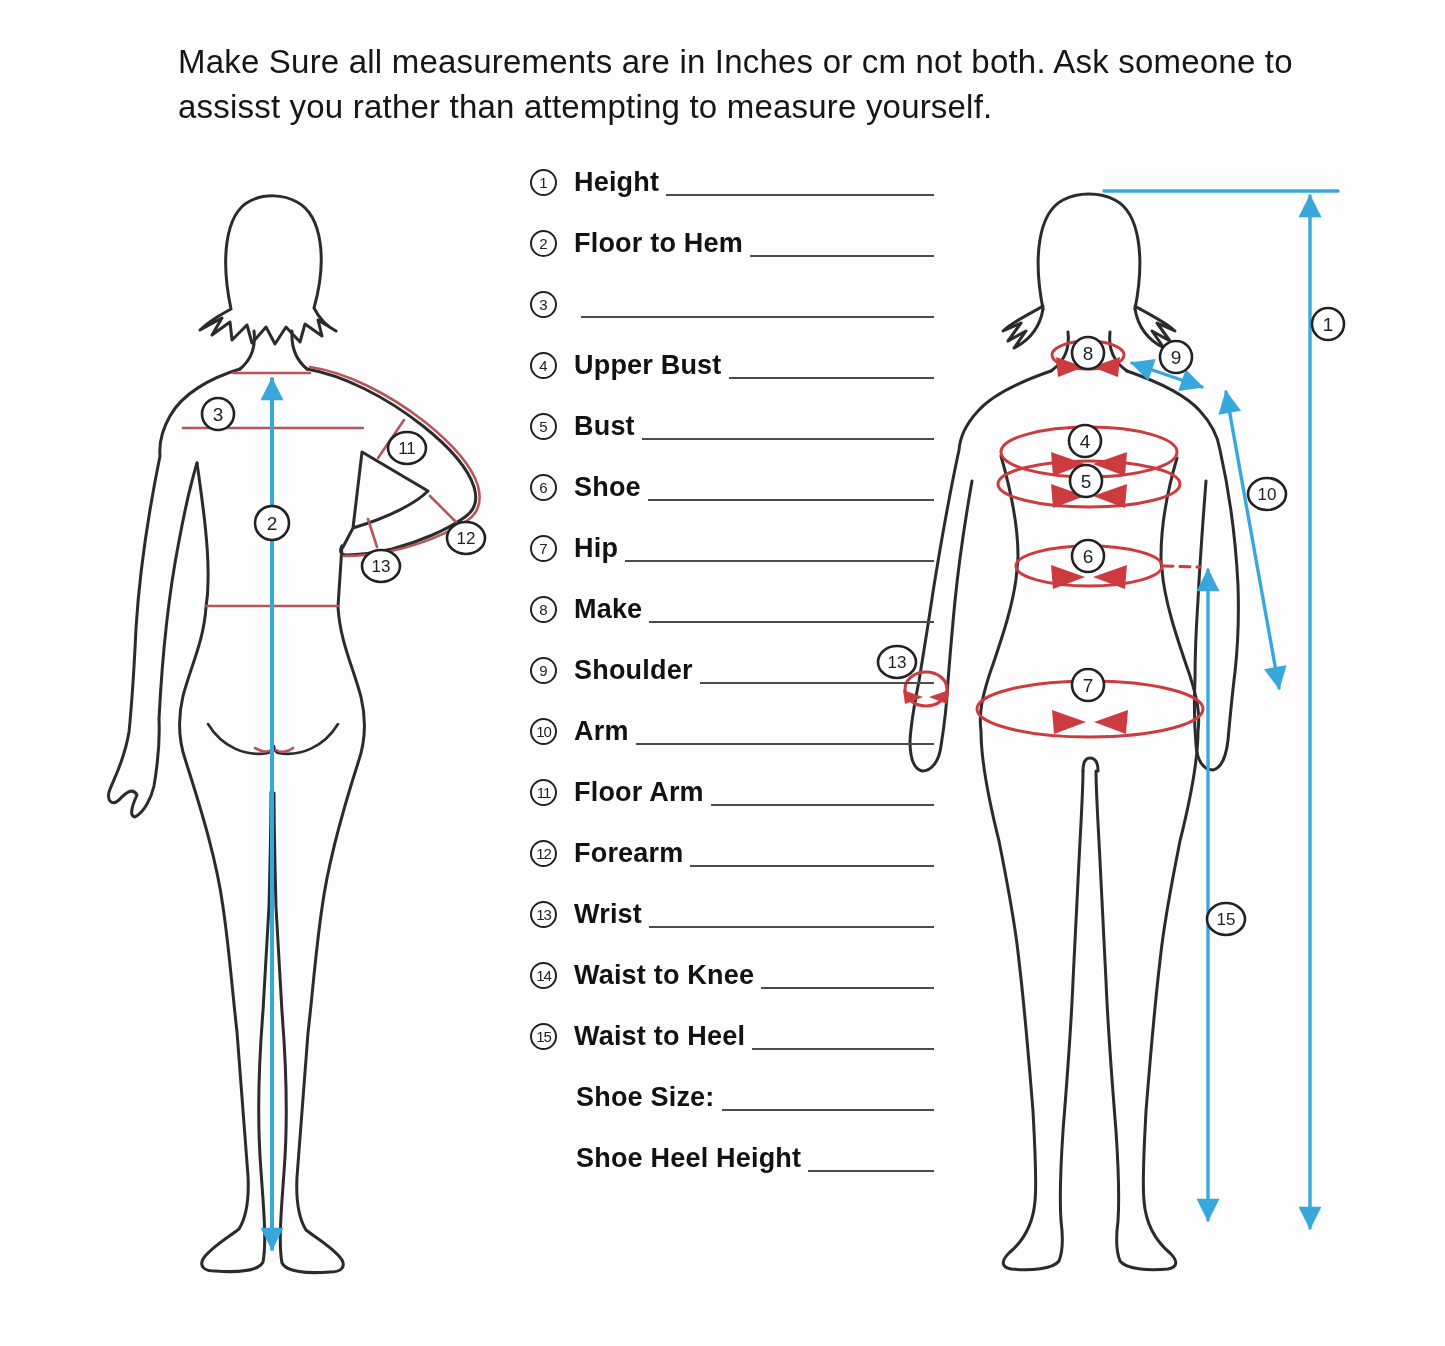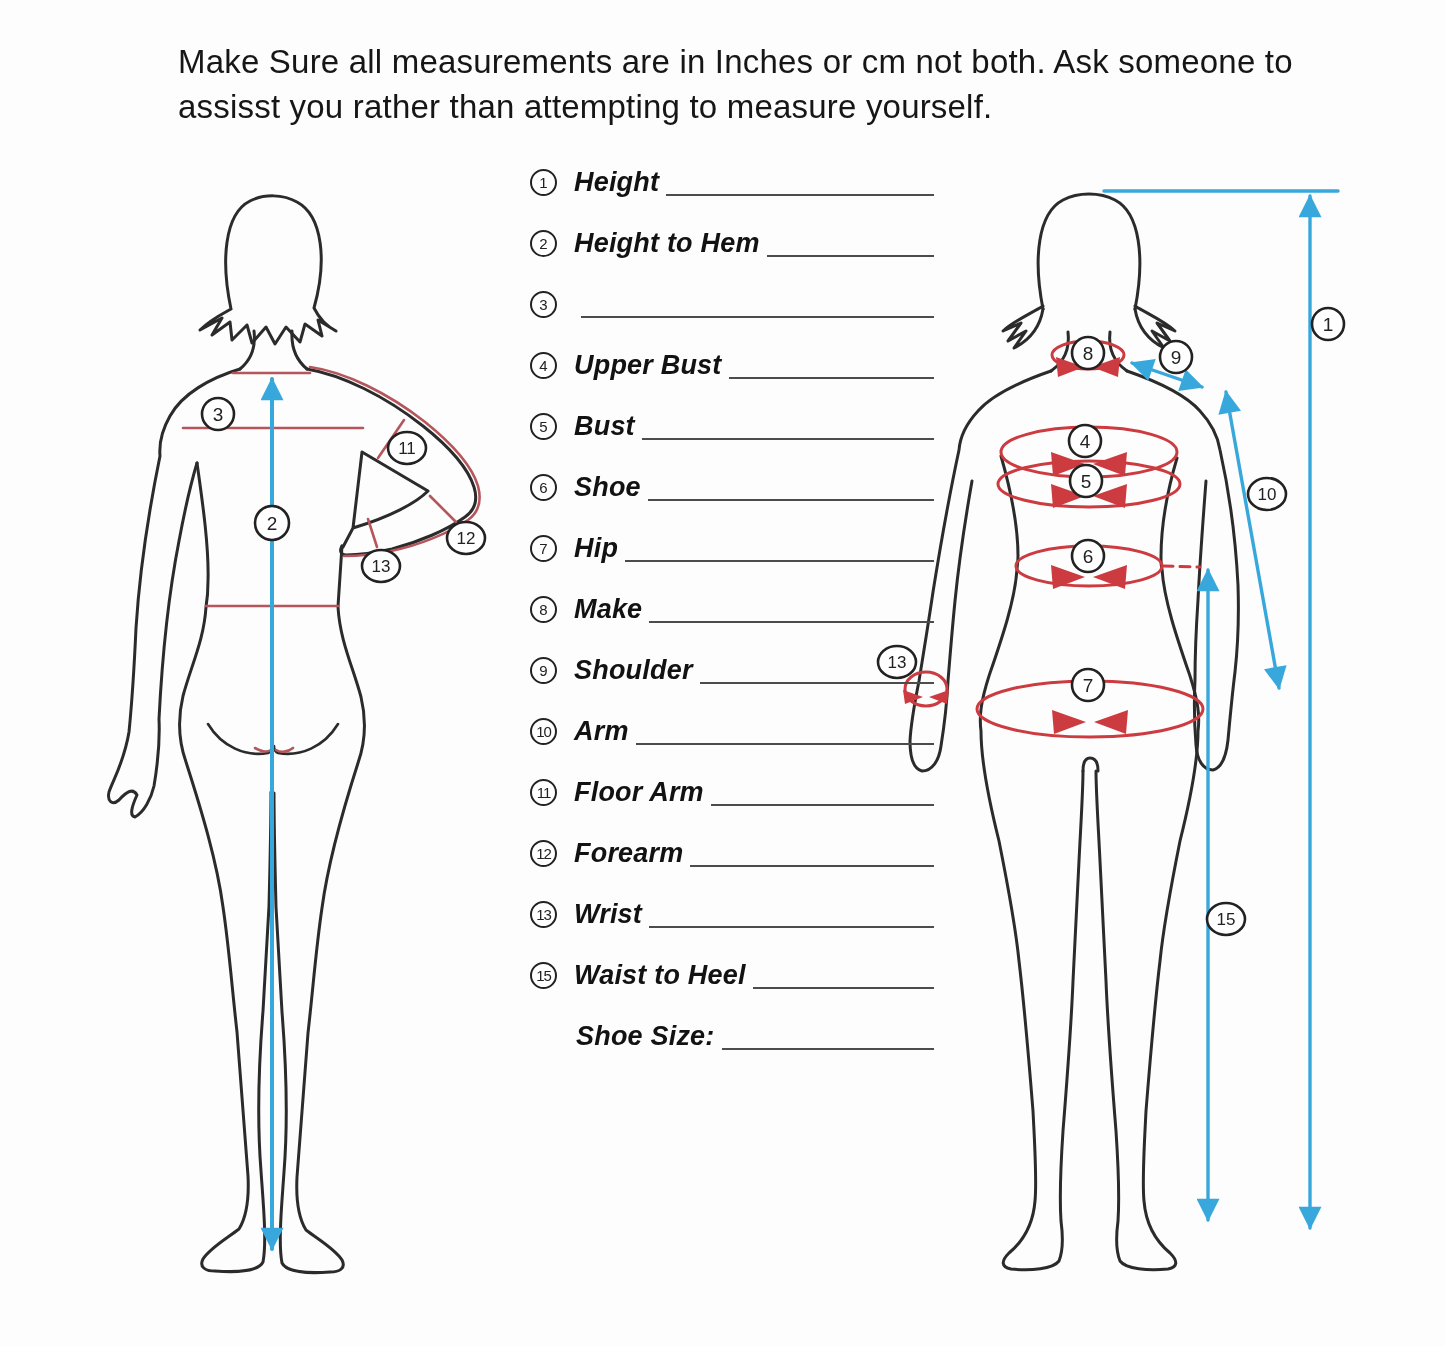--- a/index.html
+++ b/index.html
@@ -18,21 +18,21 @@
   .m-badge{
     flex:0 0 auto;width:27px;height:27px;border:2.4px solid #222;border-radius:50%;
     display:flex;align-items:center;justify-content:center;
     font-size:15px;font-weight:500;color:#222;margin-right:17px;
     background:#fff;box-sizing:border-box;
   }
   .m-badge.two{letter-spacing:-1px;}
   .m-spacer{flex:0 0 auto;width:46px;}
   .m-label{
     flex:0 0 auto;font-size:27px;font-weight:bold;color:#121212;
-    white-space:nowrap;letter-spacing:.2px;font-style:italic;
+    white-space:nowrap;letter-spacing:.2px;
   }
   .m-blank{
     flex:1 1 auto;margin-left:7px;height:24px;
     border-bottom:2.5px solid #4c4c4c;min-width:60px;
   }
 </style>
 </head>
 <body>
 
 <div id="page">
@@ -263,21 +263,21 @@
 
   <div id="measure-list">
 
     <div class="m-row">
       <span class="m-badge">1</span>
       <span class="m-label">Height</span>
       <span class="m-blank"></span>
     </div>
     <div class="m-row">
       <span class="m-badge">2</span>
-      <span class="m-label">Height to Hem</span>
+      <span class="m-label">Floor to Hem</span>
       <span class="m-blank"></span>
     </div>
     <div class="m-row">
       <span class="m-badge">3</span>
       <span class="m-blank"></span>
     </div>
     <div class="m-row">
       <span class="m-badge">4</span>
       <span class="m-label">Upper Bust</span>
       <span class="m-blank"></span>
@@ -321,25 +321,35 @@
       <span class="m-badge two">12</span>
       <span class="m-label">Forearm</span>
       <span class="m-blank"></span>
     </div>
     <div class="m-row">
       <span class="m-badge two">13</span>
       <span class="m-label">Wrist</span>
       <span class="m-blank"></span>
     </div>
     <div class="m-row">
+      <span class="m-badge two">14</span>
+      <span class="m-label">Waist to Knee</span>
+      <span class="m-blank"></span>
+    </div>
+    <div class="m-row">
       <span class="m-badge two">15</span>
       <span class="m-label">Waist to Heel</span>
       <span class="m-blank"></span>
     </div>
 
     <div class="m-row">
       <span class="m-spacer"></span>
       <span class="m-label">Shoe Size:</span>
       <span class="m-blank"></span>
     </div>
+    <div class="m-row">
+      <span class="m-spacer"></span>
+      <span class="m-label">Shoe Heel Height</span>
+      <span class="m-blank"></span>
+    </div>
   </div>
 
 </div>
 
 </body></html>

